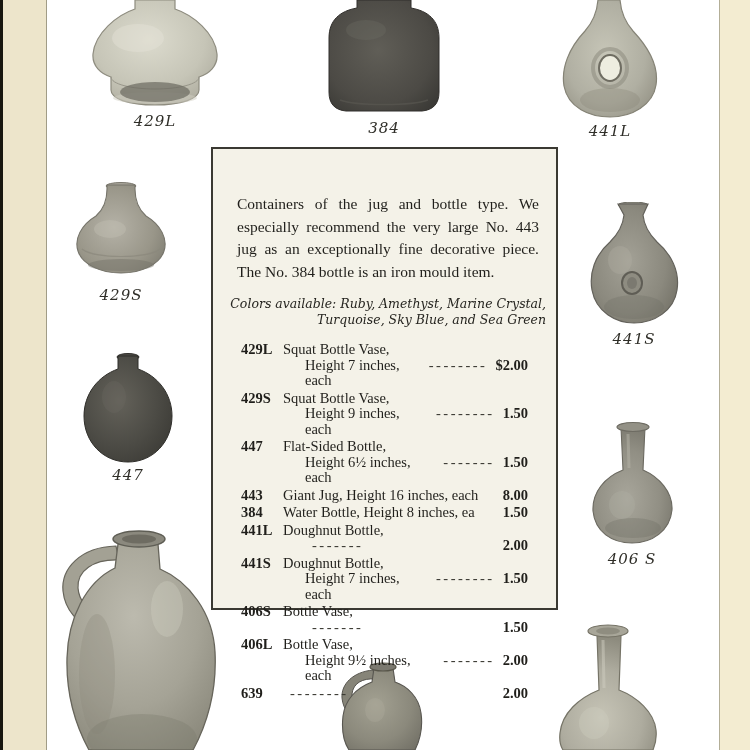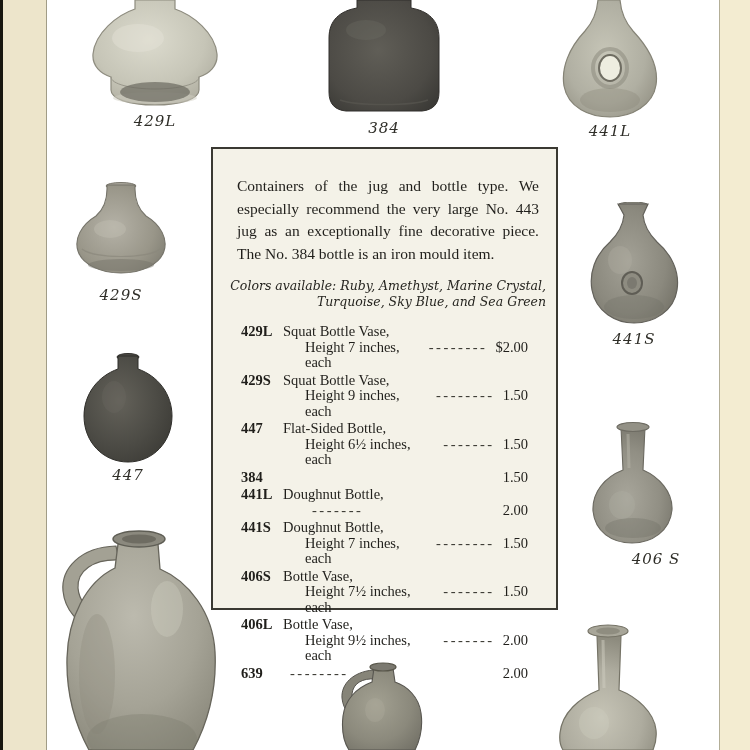--- a/index.html
+++ b/index.html
@@ -8,30 +8,30 @@
   .page{position:absolute;inset:0;background:#ffffff;}
   .edge-black{position:absolute;left:0;top:0;width:3px;height:750px;background:#17160f;}
   .strip-left{position:absolute;left:3px;top:0;width:43px;height:750px;background:#ede5cb;border-right:1px solid #a19c86;}
   .strip-right{position:absolute;left:719px;top:0;width:31px;height:750px;background:#f3ecd1;border-left:1px solid #b3ae97;}
   .fig{position:absolute;}
   .fig svg{display:block;width:100%;height:100%;}
   .lbl{position:absolute;text-align:center;font:italic 15px "DejaVu Serif",serif;
        color:#2f2e28;letter-spacing:1px;}
   .panel{position:absolute;left:211px;top:147px;width:347px;height:463px;box-sizing:border-box;
          background:#f4f2e8;border:2px solid #3a3932;}
-  .intro{margin:26px 17px 0 24px;font-size:15.5px;line-height:22.5px;text-align:justify;color:#201f1b;}
+  .intro{margin:44px 17px 0 24px;font-size:15.5px;line-height:22.5px;text-align:justify;color:#201f1b;}
   .colorsline{margin:13px 10px 0 10px;font:italic 12.5px/15.5px "DejaVu Serif",serif;
               text-align:right;color:#262520;}
   .plist{margin:15px 28px 0 28px;font-size:14.5px;line-height:15.5px;color:#201f1b;}
   .item{margin-bottom:2px;}
   .ln{display:flex;align-items:baseline;}
   .code{flex:0 0 42px;font-weight:bold;}
   .indent{padding-left:64px;}
   .leader{margin-left:7px;letter-spacing:2.5px;white-space:nowrap;color:#3a3932;}
-  .price{margin-left:auto;font-weight:normal;padding-left:8px;white-space:nowrap;}
+  .price{margin-left:auto;font-weight:bold;padding-left:8px;white-space:nowrap;}
 </style>
 </head>
 <body>
 
 <div class="page">
   <div class="edge-black"></div>
   <div class="strip-left"></div>
   <div class="strip-right"></div>
 
   <div class="fig" style="left:88px;top:0;width:134px;height:108px">
@@ -147,21 +147,21 @@
             <stop offset="1" stop-color="#757369"></stop>
       </radialGradient>
         </defs>
       <path d="M33 7 L35 50 C17 57,4 72,5 91 C7 112,24 123,44 123 C64 123,82 111,84 90 C85 72,71 57,55 50 L57 7 Z" fill="url(#g7)" stroke="#6b6960" stroke-width="1.1"></path>
       <ellipse cx="45" cy="7" rx="16" ry="4.5" fill="#939186" stroke="#6d6b62" stroke-width="1.2"></ellipse>
       <line x1="40" y1="14" x2="41" y2="48" stroke="#b7b5a9" stroke-width="3" opacity="0.5"></line>
       <ellipse cx="45" cy="108" rx="28" ry="10" fill="#6b6960" opacity="0.3"></ellipse>
       <ellipse cx="34" cy="85" rx="13" ry="14" fill="#b0aea2" opacity="0.35"></ellipse>
     </svg>
   </div>
-  <div class="lbl" style="left:612px;top:550px;width:88px">406 S</div>
+  <div class="lbl" style="left:588px;top:550px;width:88px">406 S</div>
 
   <div class="fig" style="left:52px;top:524px;width:176px;height:226px">
     <svg viewBox="0 0 176 226">
       <defs>
           <radialGradient id="g8" cx="45%" cy="35%" r="80%">
         <stop offset="0" stop-color="#bcbaae"></stop>
             <stop offset="0.55" stop-color="#a5a396"></stop>
             <stop offset="1" stop-color="#868477"></stop>
       </radialGradient>
         </defs>
@@ -245,24 +245,32 @@
             <span class="code">447</span>
             <span>Flat-Sided Bottle,</span>
           </div>
         <div class="ln indent">
             <span>Height 6½ inches, each</span>
             <span class="leader">-------</span>
             <span class="price">1.50</span>
           </div>
       </div>
 
+      <div class="item">
+        <div class="ln">
+            <span class="code">443</span>
+            <span>Giant Jug, Height 16 inches, each</span>
+            <span class="price">8.00</span>
+          </div>
+      </div>
 
       <div class="item">
         <div class="ln">
             <span class="code">384</span>
+            <span>Water Bottle, Height 8 inches, ea</span>
             <span class="price">1.50</span>
           </div>
       </div>
 
       <div class="item">
         <div class="ln">
             <span class="code">441L</span>
             <span>Doughnut Bottle,</span>
           </div>
         <div class="ln indent">
@@ -282,21 +290,20 @@
             <span class="price">1.50</span>
           </div>
       </div>
 
       <div class="item">
         <div class="ln">
             <span class="code">406S</span>
             <span>Bottle Vase,</span>
           </div>
         <div class="ln indent">
-            <span>Height 7½ inches, each</span>
             <span class="leader">-------</span>
             <span class="price">1.50</span>
           </div>
       </div>
 
       <div class="item">
         <div class="ln">
             <span class="code">406L</span>
             <span>Bottle Vase,</span>
           </div>

